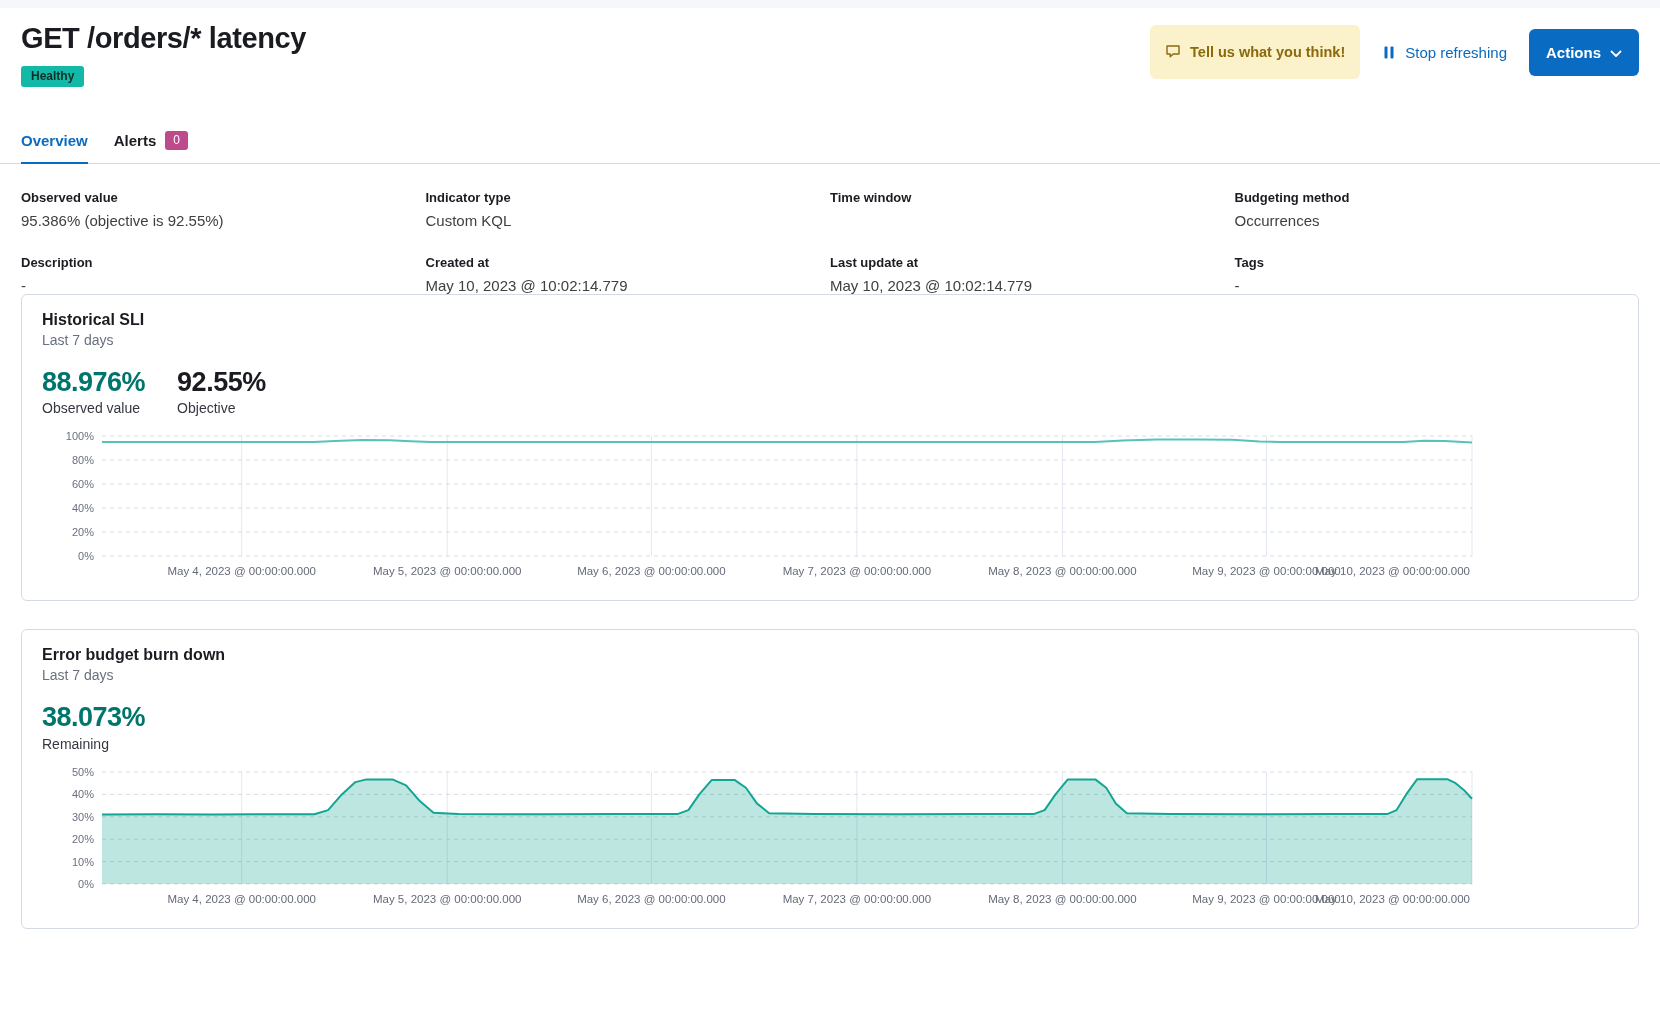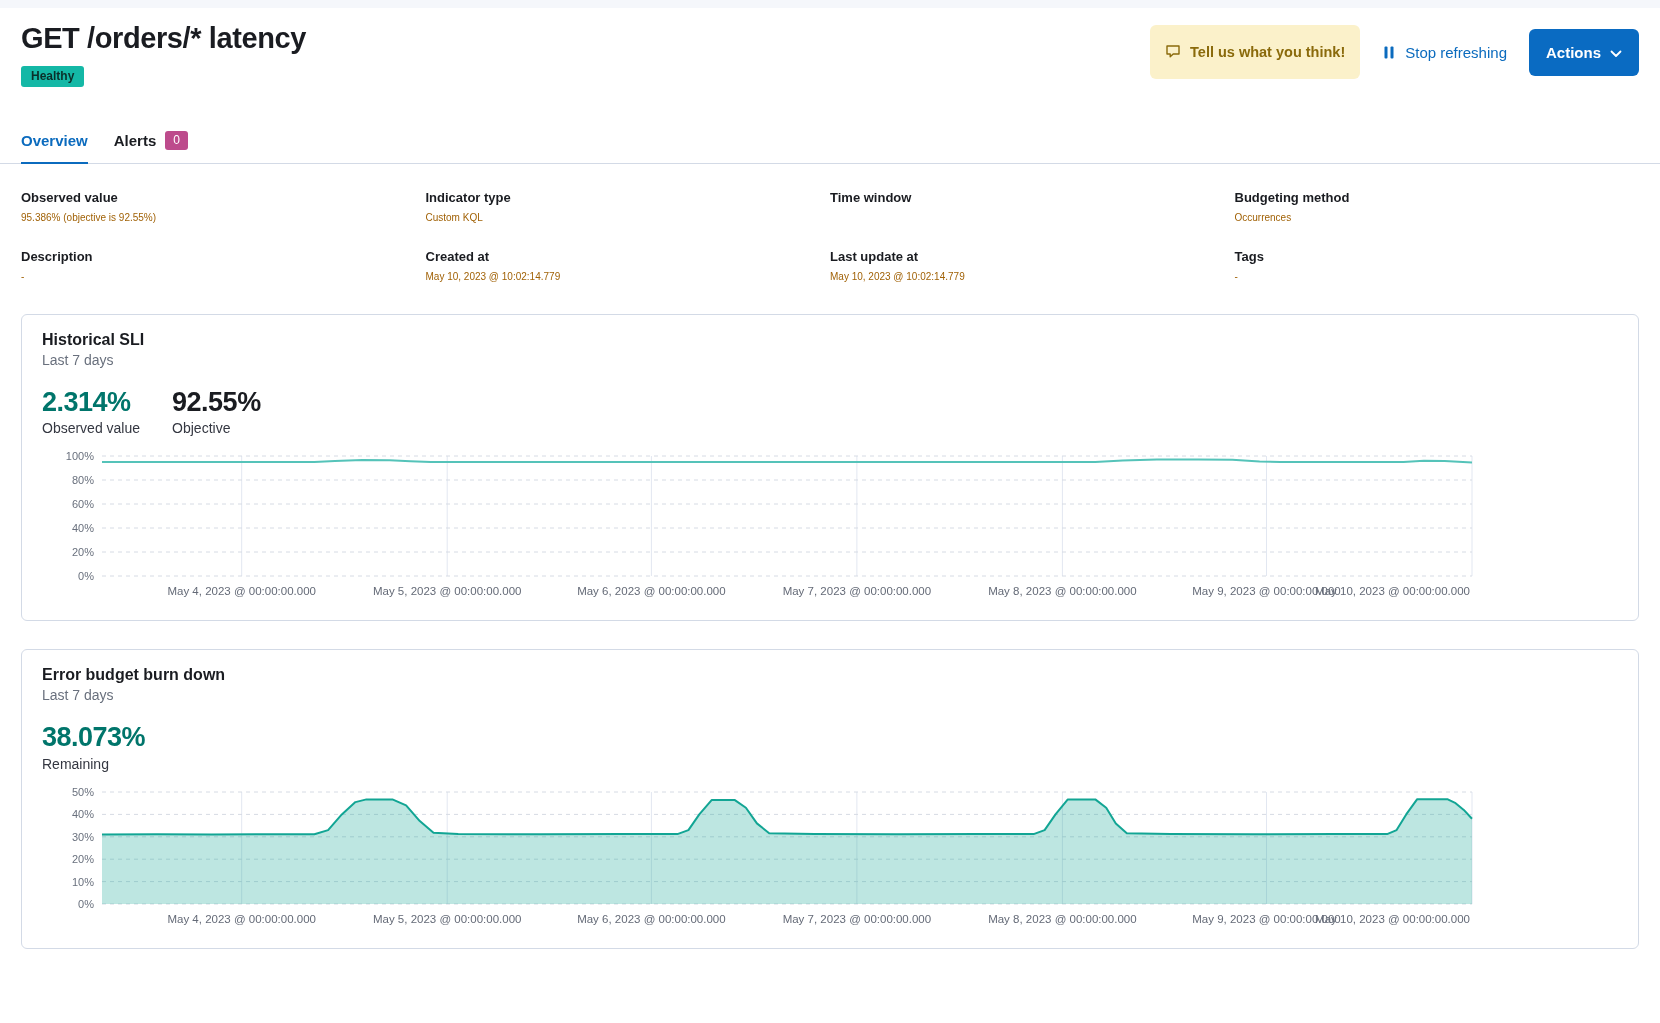--- a/index.html
+++ b/index.html
@@ -33,24 +33,24 @@
   .tabs { display:flex; gap:26px; margin:44px -21px 0; padding:0 21px; border-bottom:1px solid #D3DAE6;text-align:right; }
   .tab { padding-bottom:12px; font-size:15px; font-weight:600; color:#1A1C21;
     display:flex; gap:9px; align-items:center; cursor:pointer; margin-bottom:-1px; border-bottom:2px solid transparent; }
   .tab.active { color:#0B6BBE; border-bottom-color:#0B6BBE; }
   .count-badge { background:#BD4B8C; color:#fff; font-size:12px; font-weight:500; border-radius:3px;
     padding:2px 8px; line-height:1.25; }
 
   
   .def-grid { display:grid; grid-template-columns:repeat(4,1fr); row-gap:26px; margin-top:26px; }
   .def-label { font-size:13px; font-weight:700; color:#1A1C21; margin-bottom:7px; }
-  .def-value { font-size:10px; color:#a16207; }
-
-  
-  .card { border:1px solid #D3DAE6; border-radius:6px; padding:16px 20px 12px; margin-top:32px; background:#fff; }
+  .def-value { font-size:15px; color:#404040; }
+
+  
+  .card { border:1px solid #D3DAE6; border-radius:6px; padding:16px 20px 12px; background:#fff; }
   .card + .card { margin-top:28px; }
   .card-title { font-size:16px; font-weight:700; color:#1A1C21; margin:0; }
   .card-subtitle { font-size:14px; color:#69707D; margin-top:3px; }
   .stats { display:flex; gap:32px; margin-top:20px; }
   .stat-value { font-size:27px; font-weight:700; letter-spacing:-0.5px; color:#1A1C21; line-height:1.1; }
   .stat-label { font-size:14px; color:#343741; margin-top:3px; }
   .chart { margin-top:12px; }
   .chart svg text { font-family:"Liberation Sans", sans-serif; }
 </style>
 </head>
@@ -135,21 +135,21 @@
       <div class="def-label">Tags</div>
       <div class="def-value">-</div>
     </div>
   </div>
 
   <div class="card">
     <h2 class="card-title">Historical SLI</h2>
     <div class="card-subtitle">Last 7 days</div>
     <div class="stats">
       <div>
-        <div class="stat-value" style="color: rgb(0, 117, 107);">2.314%</div>
+        <div class="stat-value" style="color: rgb(0, 117, 107);">88.976%</div>
         <div class="stat-label">Observed value</div>
       </div>
       <div>
         <div class="stat-value" style="color: rgb(26, 28, 33);">92.55%</div>
         <div class="stat-label">Objective</div>
       </div>
     </div>
     <div class="chart" id="chart-0"><svg width="1436" height="156" viewBox="0 0 1436 156">
           <line x1="199.7" y1="8" x2="199.7" y2="128" stroke="#E2E7F1" stroke-width="1"></line>
           <line x1="405.2" y1="8" x2="405.2" y2="128" stroke="#E2E7F1" stroke-width="1"></line>

